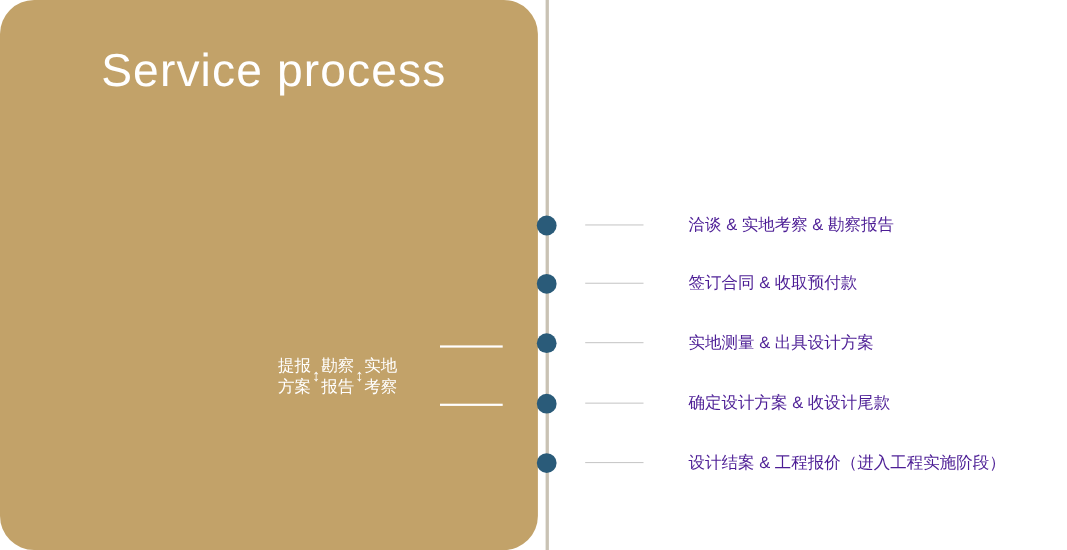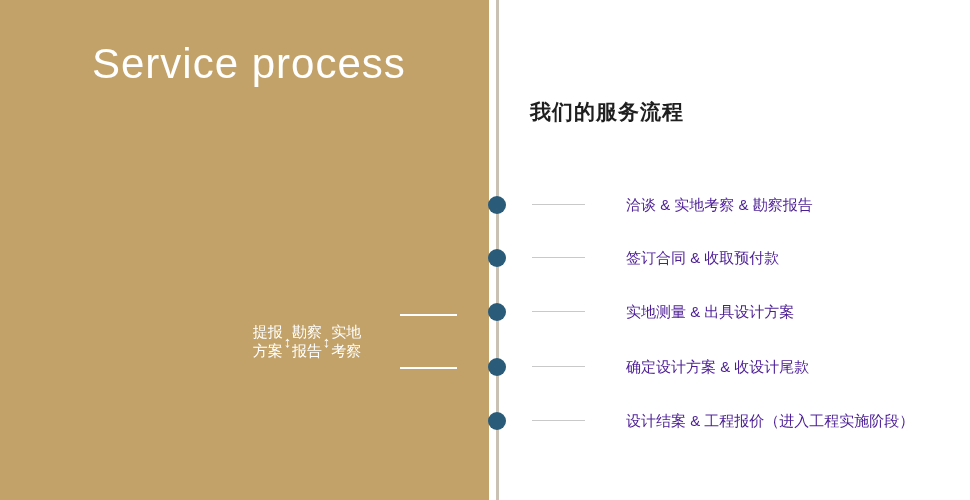--- a/index.html
+++ b/index.html
@@ -14,20 +14,21 @@
     height: 500px;
     background: #ffffff;
     overflow: hidden;
   }
   
   .left-panel {
     position: absolute;
     left: 0; top: 0;
     width: 489px; height: 500px;
     background: #c2a269;
+    border-radius: 31px;
   }
   .service-title {
     position: absolute;
     left: 92px; top: 40px;
     color: #ffffff;
     font-size: 42px;
     font-weight: 300;
     letter-spacing: 1px;
   }
   
@@ -108,21 +109,20 @@
       <div class="flow-arrow">↕</div>
       <div>实地考察</div>
     </div>
 
     <div class="white-line l1"></div>
     <div class="white-line l2"></div>
   </div>
 
   <div class="divider"></div>
 
-  <div class="right-heading">我们的服务流程</div>
 
   <div>
     <div class="row-dot" style="top:196px"></div>
     <div class="row-connector" style="top:204px"></div>
     <div class="row-text" style="top:195px">洽谈 &amp; 实地考察 &amp; 勘察报告</div>
   </div>
 
   <div>
     <div class="row-dot" style="top:249px"></div>
     <div class="row-connector" style="top:257px"></div>

